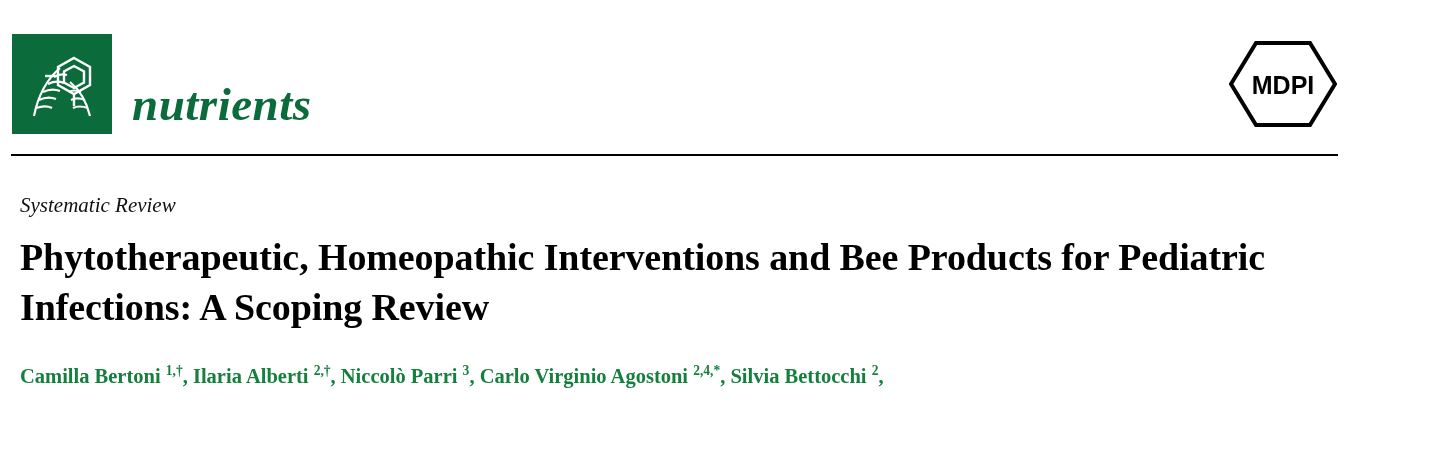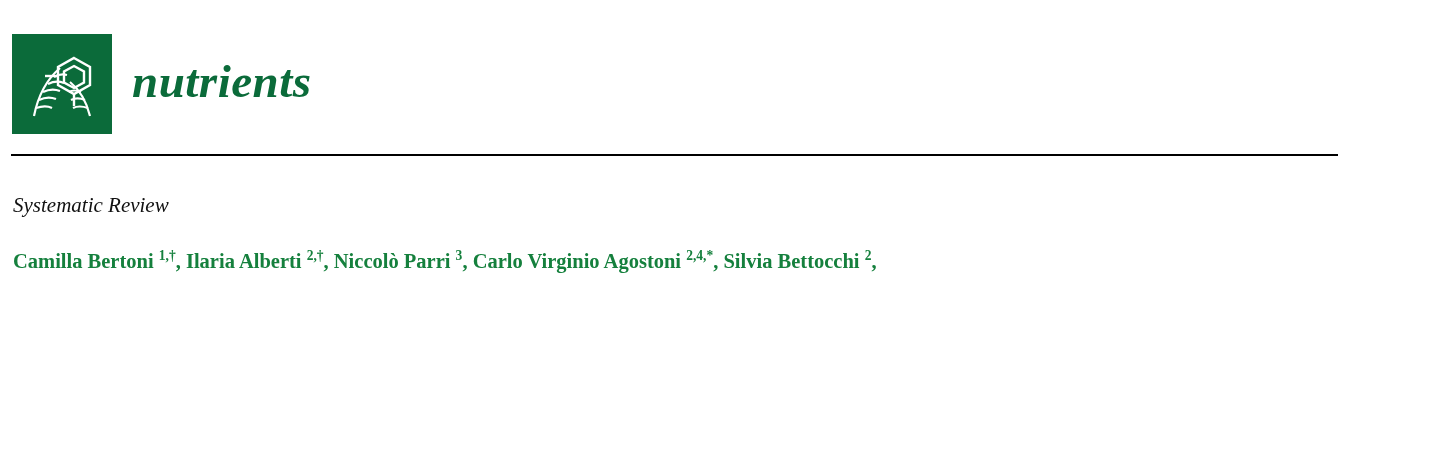--- a/index.html
+++ b/index.html
@@ -27,21 +27,21 @@
     left: 12px;
     top: 34px;
     width: 1325px;
     height: 100px;
     display: flex;
     align-items: center;
     justify-content: space-between;
   }
   .journal-brand {
     display: flex;
-    align-items: center;
+    align-items: flex-end;
     gap: 20px;
   }
   .journal-logo-mark {
     width: 100px;
     height: 100px;
     background: #0b6b3a;
     position: relative;
     flex: 0 0 auto;
   }
   .journal-logo-mark svg {
@@ -72,21 +72,21 @@
     left: 11px;
     top: 154px;
     width: 1327px;
     height: 2px;
     background: #000000;
   }
 
   
   .article {
     position: absolute;
-    left: 13px;
+    left: 20px;
     top: 193px;
     width: 1320px;
   }
   .article-type {
     font-family: "Liberation Serif", serif;
     font-style: italic;
     font-size: 21px;
     line-height: 1.2;
     color: #111111;
     margin: 0 0 14px 0;
@@ -144,25 +144,33 @@
             <path d="M78,82 C74,66 68,56 58,48"></path>
             <path d="M76,74 C70,72 65,72 61,74"></path>
             <path d="M73,66 C68,64 63,64 59,66"></path>
             <path d="M69,58 C64,56 60,56 57,58"></path>
           </g>
         </svg>
       </div>
       <div class="journal-name">nutrients</div>
     </div>
 
+    <div class="publisher-logo">
+      <svg width="108" height="86" viewBox="0 0 108 86" aria-hidden="true">
+        <polygon points="27,2 81,2 106,43 81,84 27,84 2,43" fill="#ffffff" stroke="#000000" stroke-width="4"></polygon>
+        <rect x="16" y="26" width="76" height="34" fill="#ffffff"></rect>
+        <text x="54" y="53" text-anchor="middle" font-family="Liberation Sans, sans-serif" font-size="25" font-weight="bold" fill="#000000">MDPI</text>
+      </svg>
+    </div>
 
   </div>
 
   <div class="header-rule"></div>
 
   <div class="article">
     <div class="article-type">Systematic Review</div>
+    <h1 class="article-title">Phytotherapeutic, Homeopathic Interventions and Bee Products for Pediatric Infections: A Scoping Review</h1>
     <div class="authors">
       <div id="authors-line-1"><span>Camilla Bertoni </span><sup>1,†</sup><span>, </span><span>Ilaria Alberti </span><sup>2,†</sup><span>, </span><span>Niccolò Parri </span><sup>3</sup><span>, </span><span>Carlo Virginio Agostoni </span><sup>2,4,*</sup><span>, </span><span>Silvia Bettocchi </span><sup>2</sup><span>,</span></div>
     </div>
   </div>
 
 </div>
 
 </body></html>

